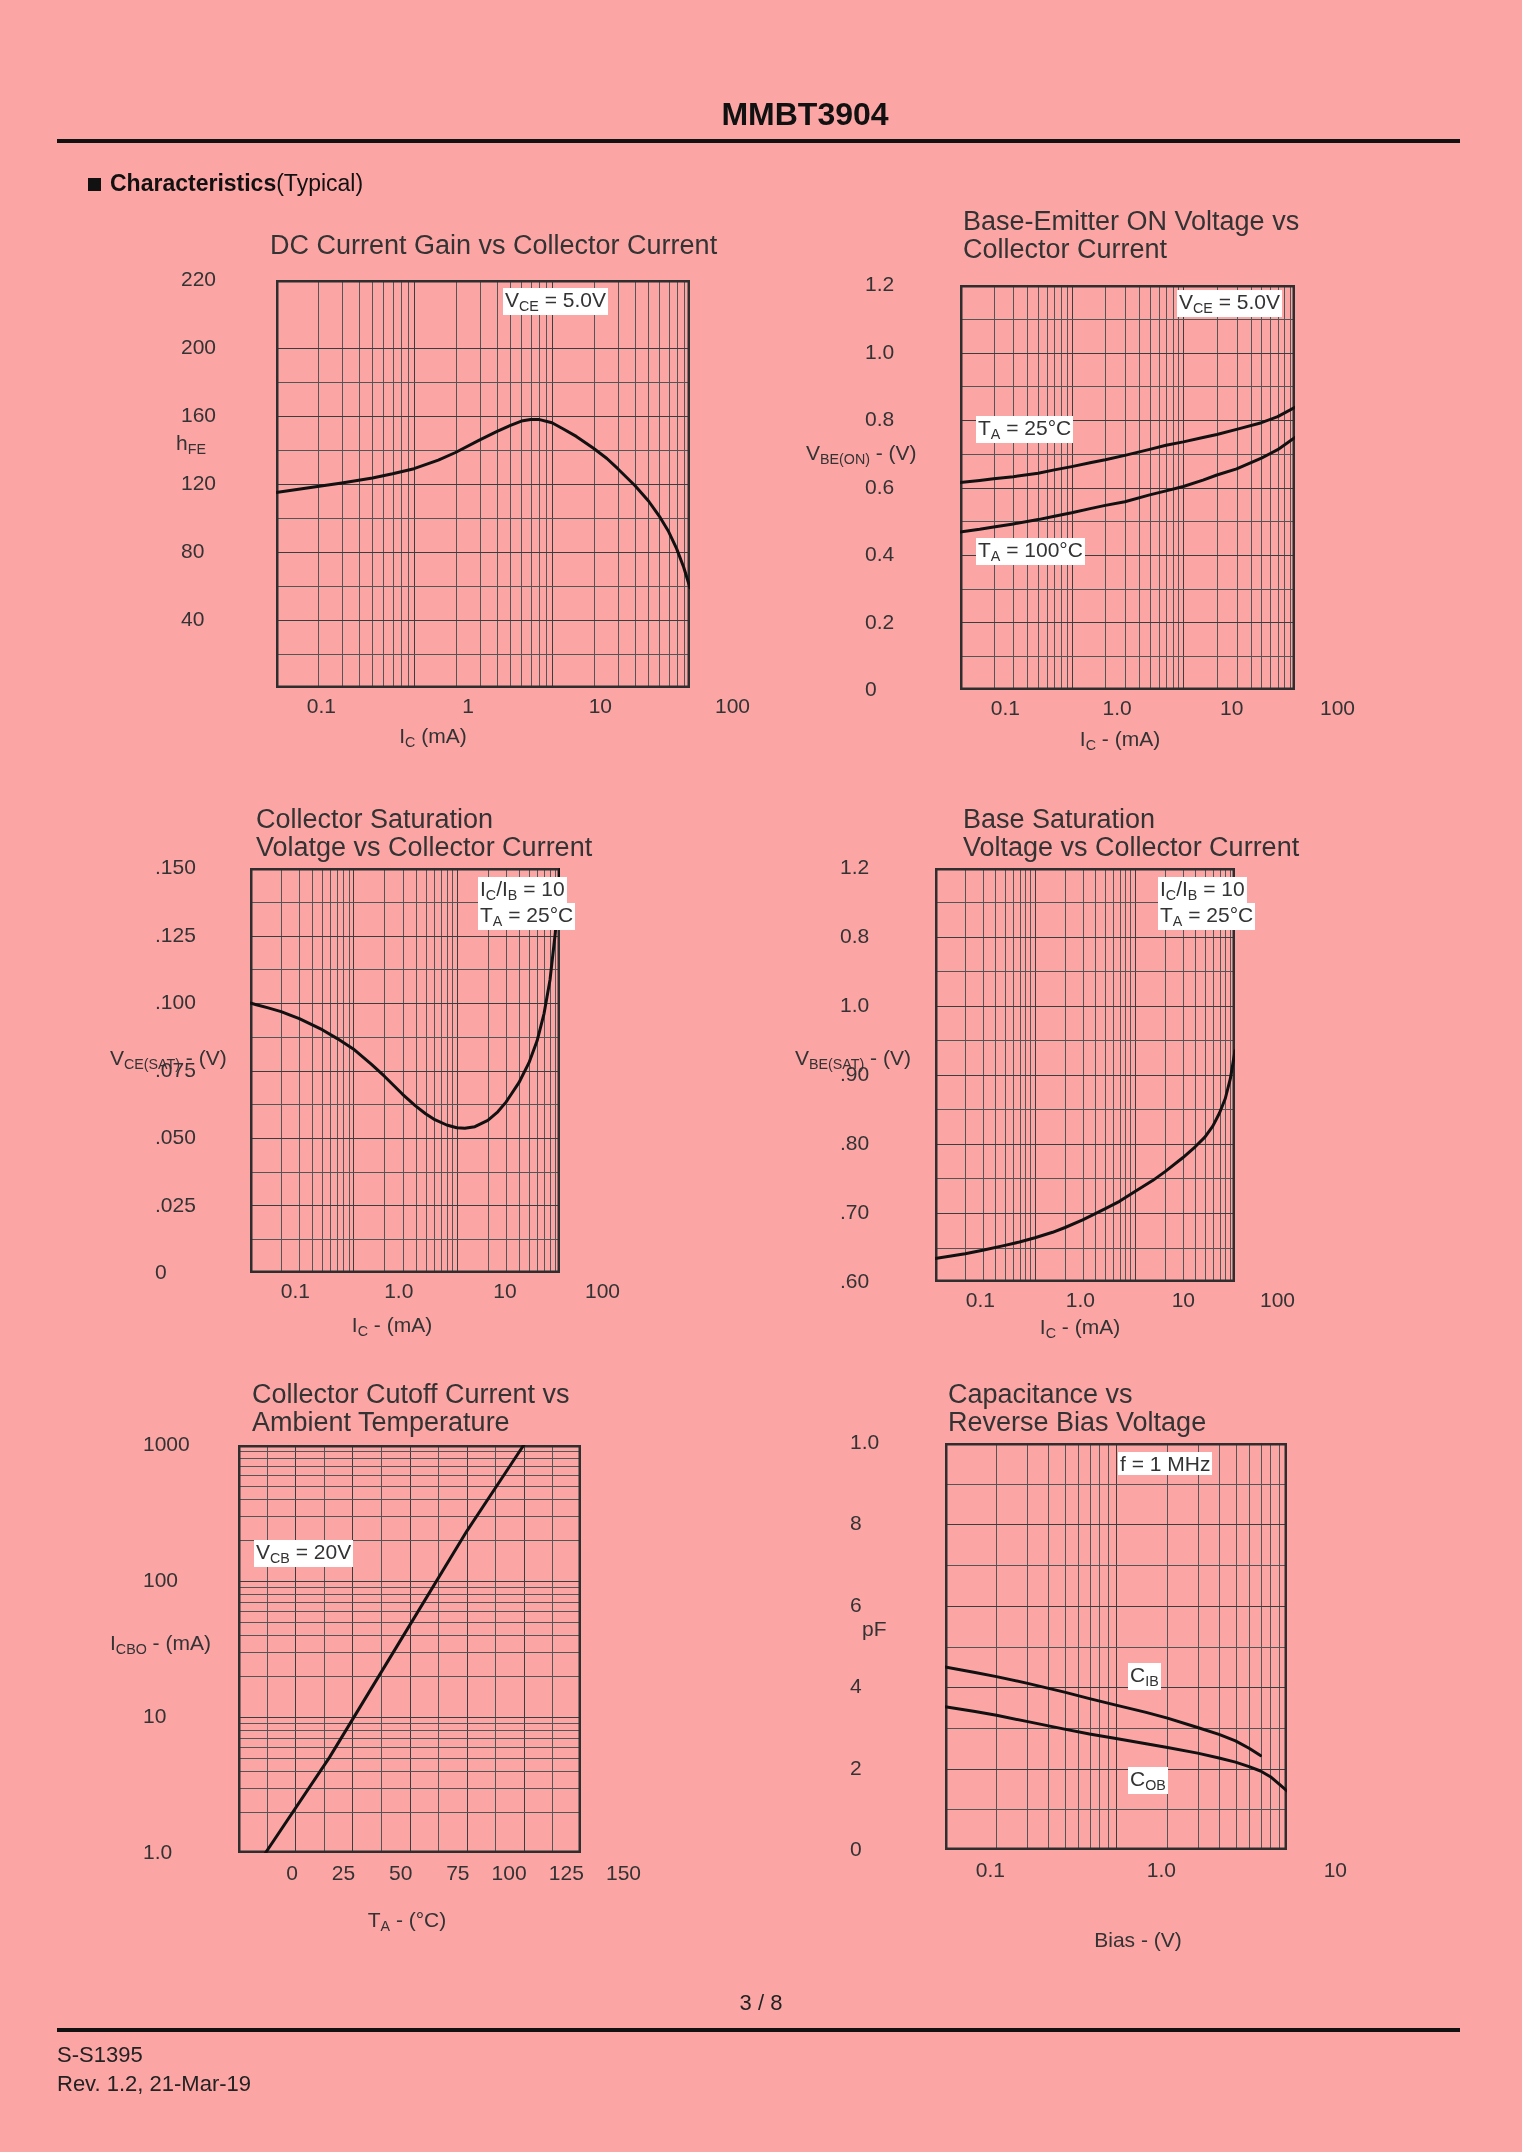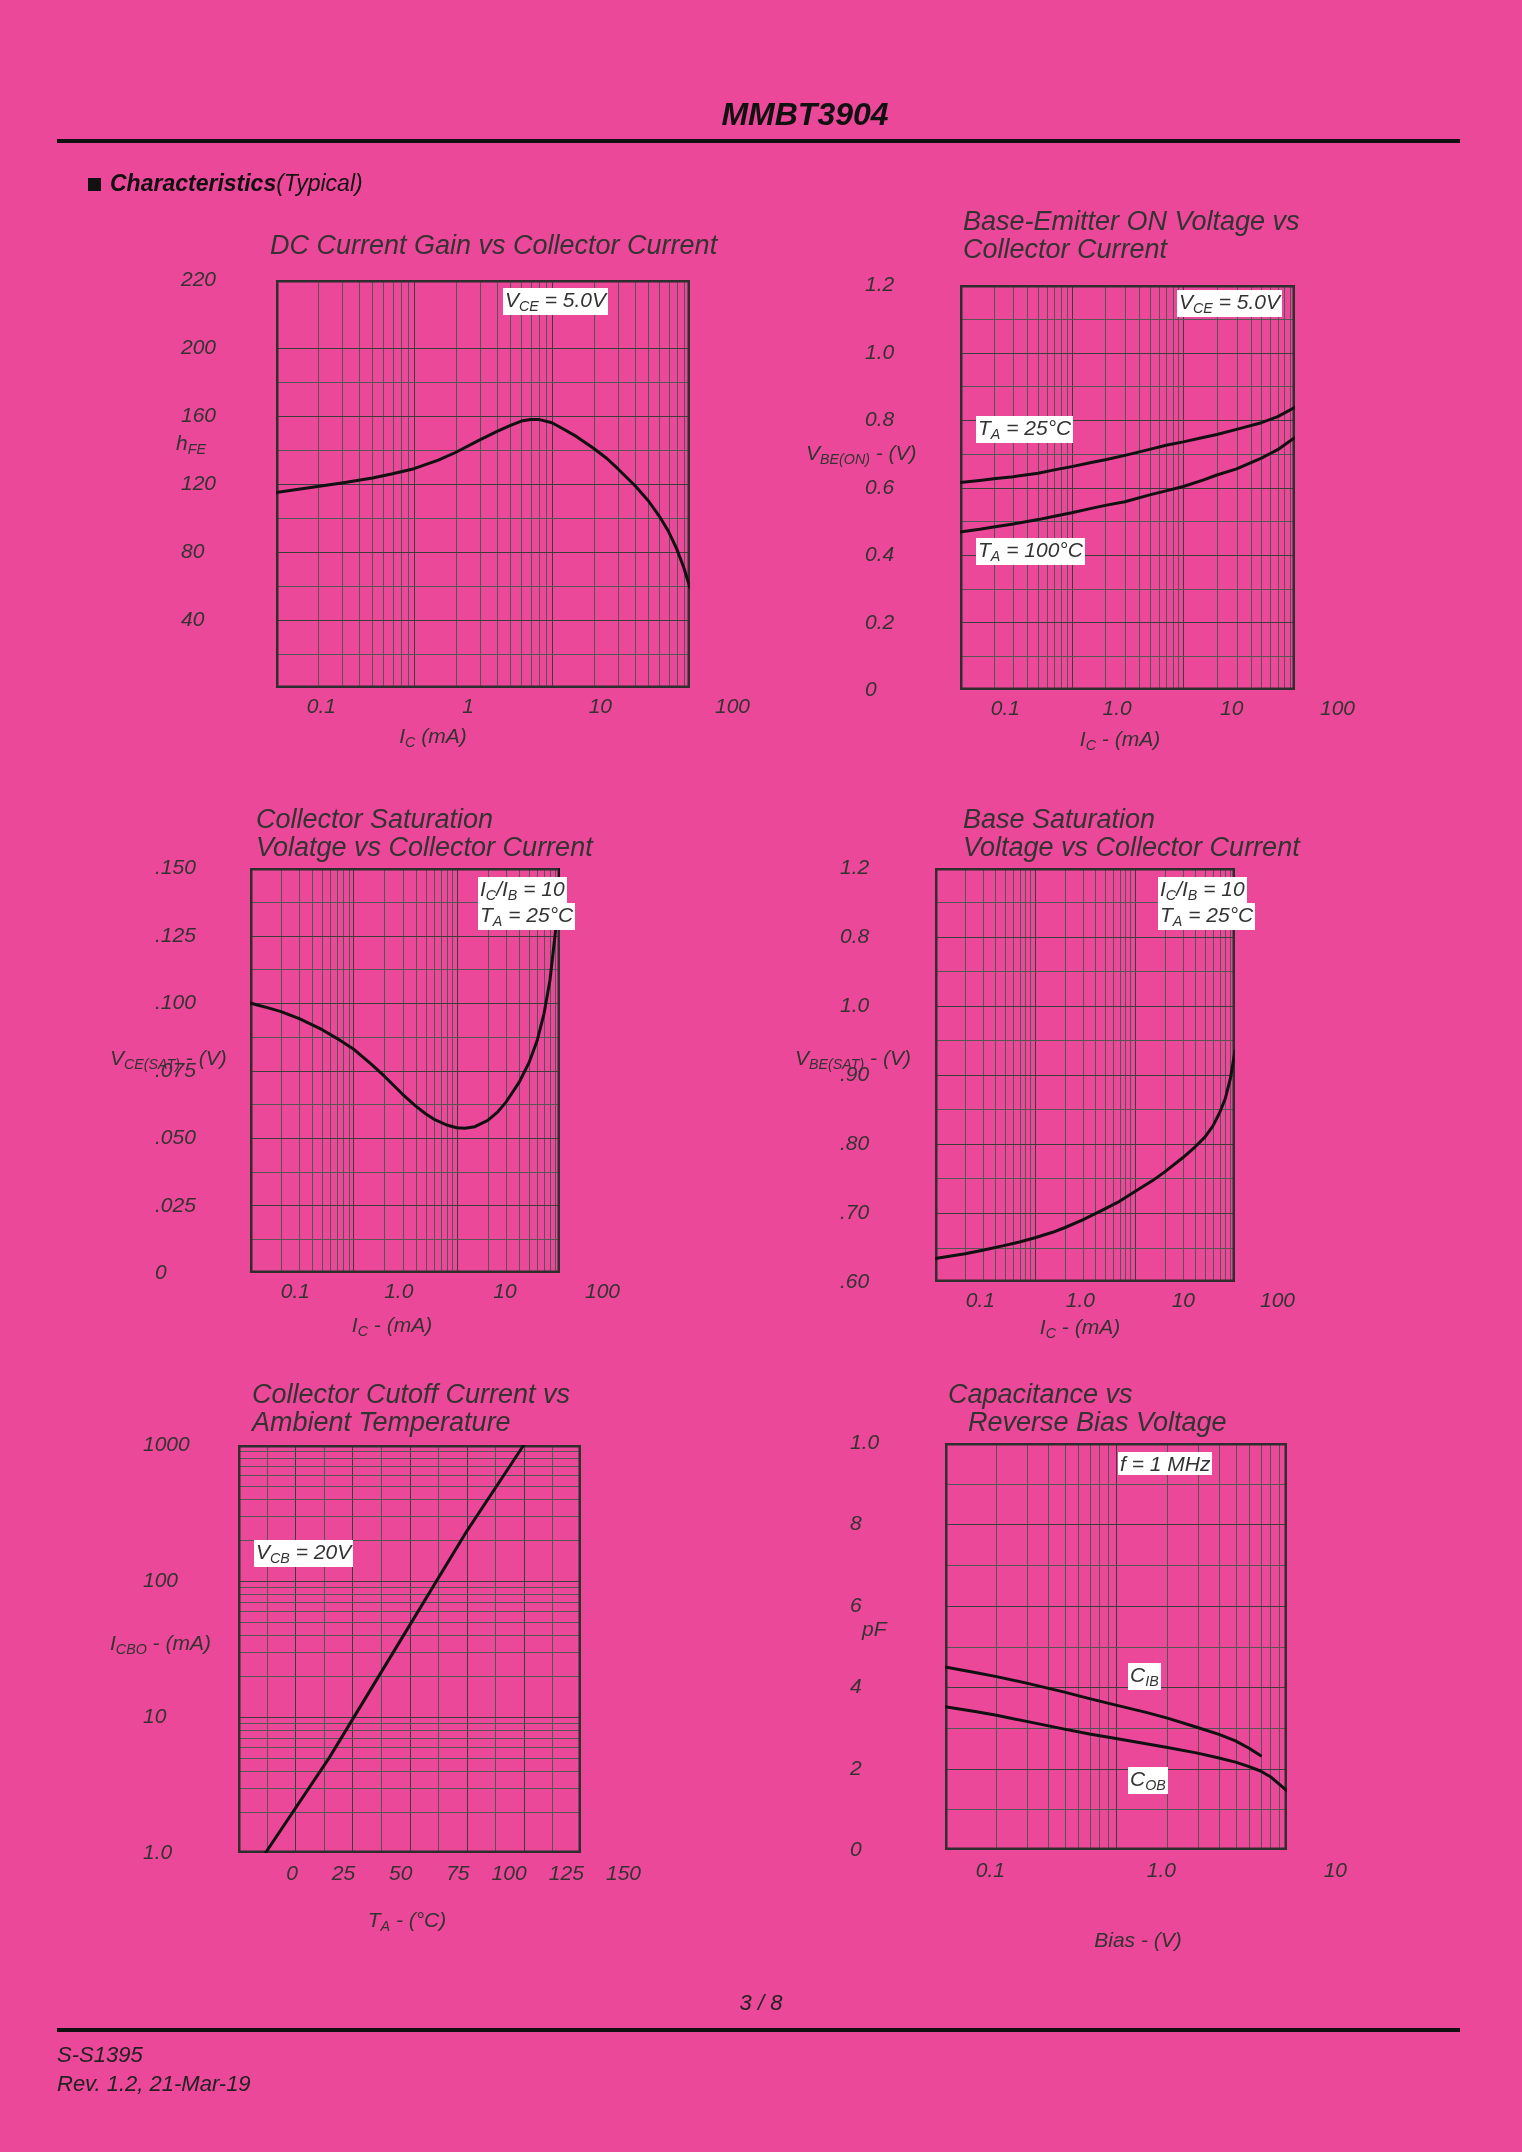--- a/index.html
+++ b/index.html
@@ -1,18 +1,18 @@
 <!DOCTYPE html>
 <html><head>
 <meta charset="utf-8">
 <style>
   html,body{margin:0;padding:0;background:#e8e8e8;}
   .page{
-    position:relative; width:1522px; height:2152px; background:#ec4899;
-    font-family:"Liberation Sans", sans-serif; color:#2b2b2b; overflow:hidden;font-style:italic;
+    position:relative; width:1522px; height:2152px; background:#fca5a5;
+    font-family:"Liberation Sans", sans-serif; color:#2b2b2b; overflow:hidden;
   }
   .doc-title{
     position:absolute; top:96px; left:0; width:1610px; text-align:center;
     font-size:32px; font-weight:bold; letter-spacing:0px; color:#111;
   }
   .rule{position:absolute; left:57px; width:1403px; background:#111;}
   .rule-top{top:139px; height:4px;}
   .rule-bottom{top:2028px; height:4px;}
   .section-heading{position:absolute; left:88px; top:170px; font-size:23px; color:#111;}
   .sq{display:inline-block; width:13px; height:13px; background:#111; margin-right:9px;}
@@ -359,21 +359,21 @@
     <div class="xtick" style="left: 463.833px; top: 1861px;">125</div>
     <div class="xtick" style="left: 521px; top: 1861px;">150</div>
     <div class="ytick" style="left: 143px; top: 1432px;">1000</div>
     <div class="ytick" style="left: 143px; top: 1568px;">100</div>
     <div class="ytick" style="left: 143px; top: 1704px;">10</div>
     <div class="ytick" style="left: 143px; top: 1840px;">1.0</div>
     <div class="axlabel centered" style="left: 277px; top: 1908px; width: 260px;">T<span class="sub">A</span> - (°C)</div>
     <div class="axlabel" style="left: 110px; top: 1631px;">I<span class="sub">CBO</span> - (mA)</div>
     <div class="ann" style="left: 254px; top: 1540px;">V<span class="sub">CB</span> = 20V</div>
     <div class="chart-title" style="left: 948px; top: 1379px;">Capacitance vs</div>
-    <div class="chart-title" style="left: 968px; top: 1407px;">Reverse Bias Voltage</div>
+    <div class="chart-title" style="left: 948px; top: 1407px;">Reverse Bias Voltage</div>
     <svg class="plot" width="342" height="407" style="left: 945px; top: 1443px;">
       <g shape-rendering="crispEdges">
         <line x1="0.5" y1="0" x2="0.5" y2="407" stroke="#3d3d3d" stroke-width="1.6"></line>
         <line x1="51.5" y1="0" x2="51.5" y2="407" stroke="#555555" stroke-width="1"></line>
         <line x1="82.5" y1="0" x2="82.5" y2="407" stroke="#555555" stroke-width="1"></line>
         <line x1="103.5" y1="0" x2="103.5" y2="407" stroke="#555555" stroke-width="1"></line>
         <line x1="120.5" y1="0" x2="120.5" y2="407" stroke="#555555" stroke-width="1"></line>
         <line x1="133.5" y1="0" x2="133.5" y2="407" stroke="#555555" stroke-width="1"></line>
         <line x1="145.5" y1="0" x2="145.5" y2="407" stroke="#555555" stroke-width="1"></line>
         <line x1="154.5" y1="0" x2="154.5" y2="407" stroke="#555555" stroke-width="1"></line>

